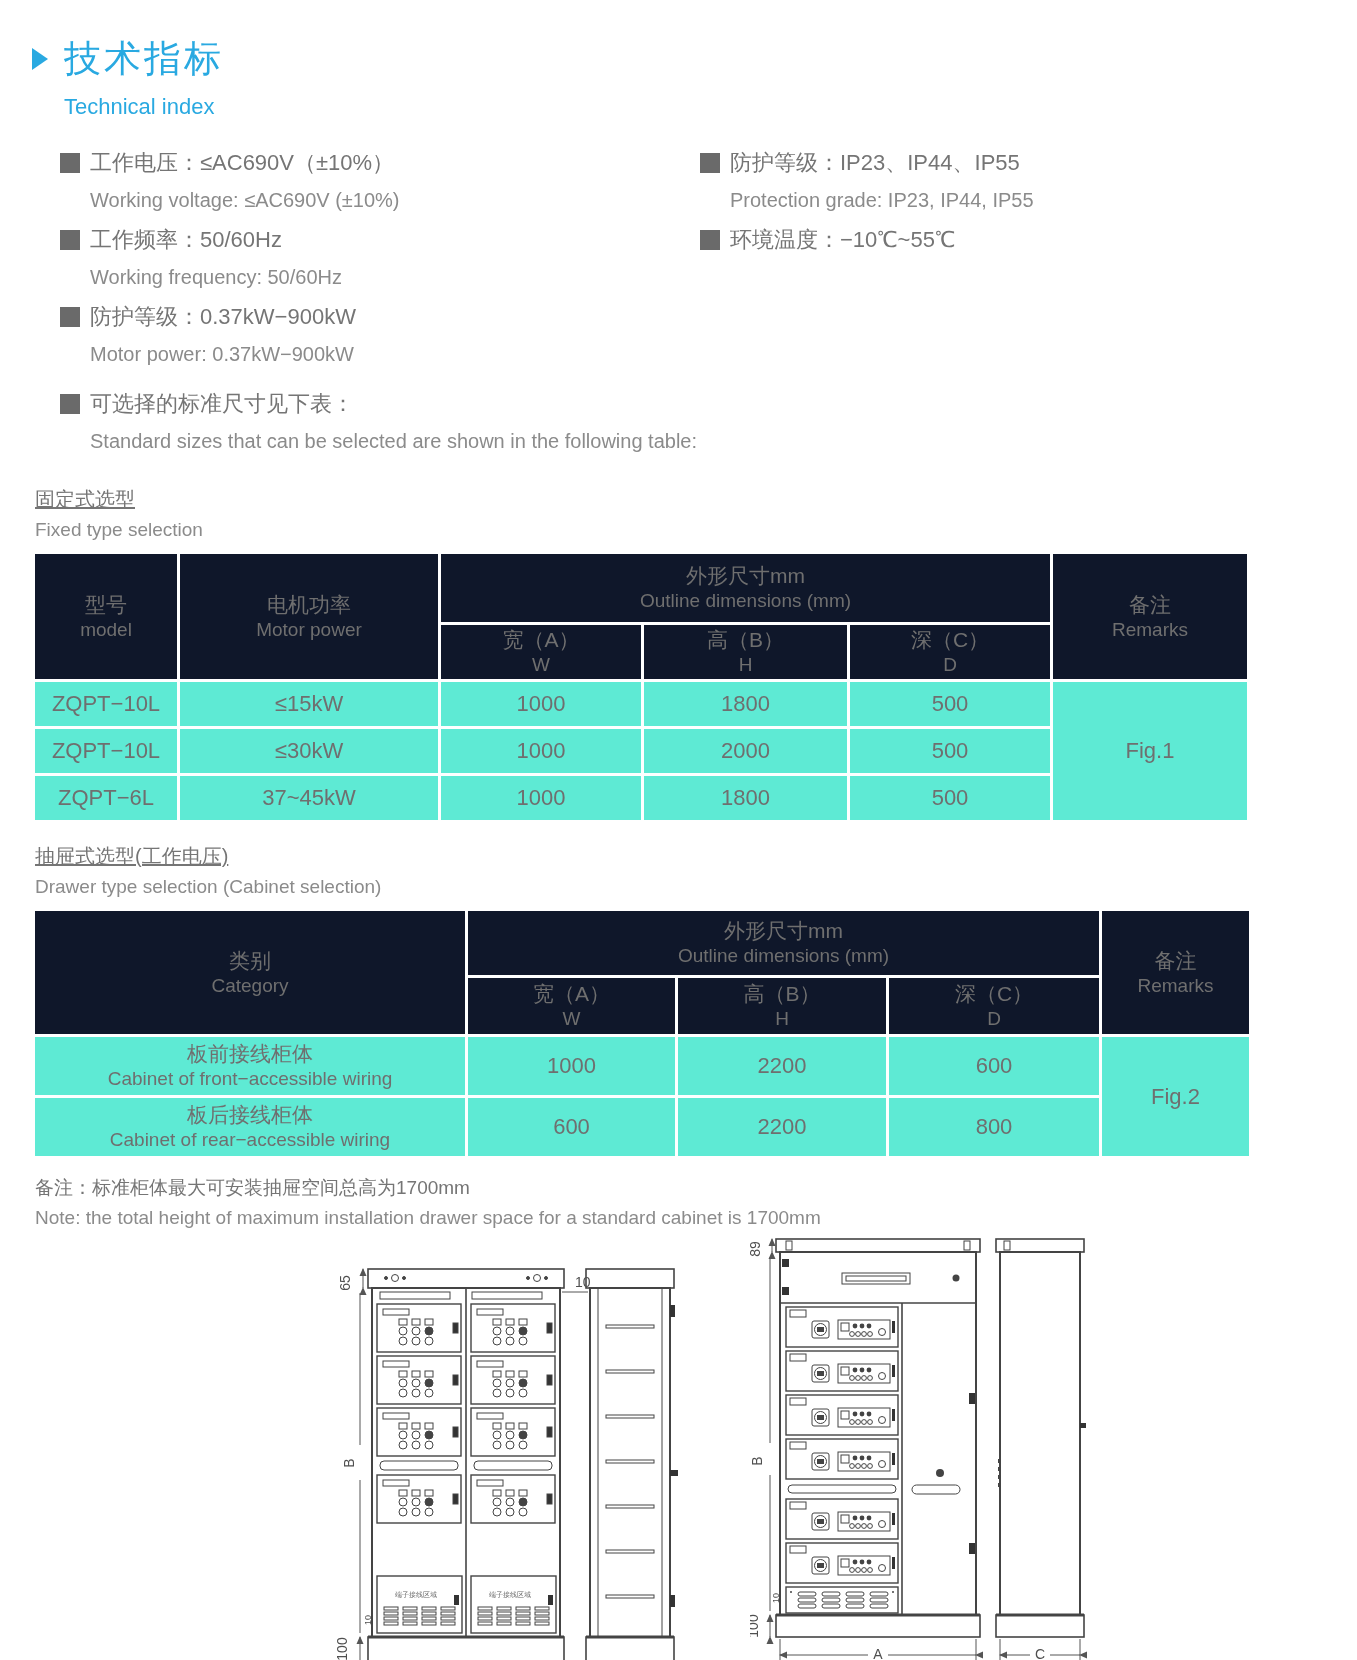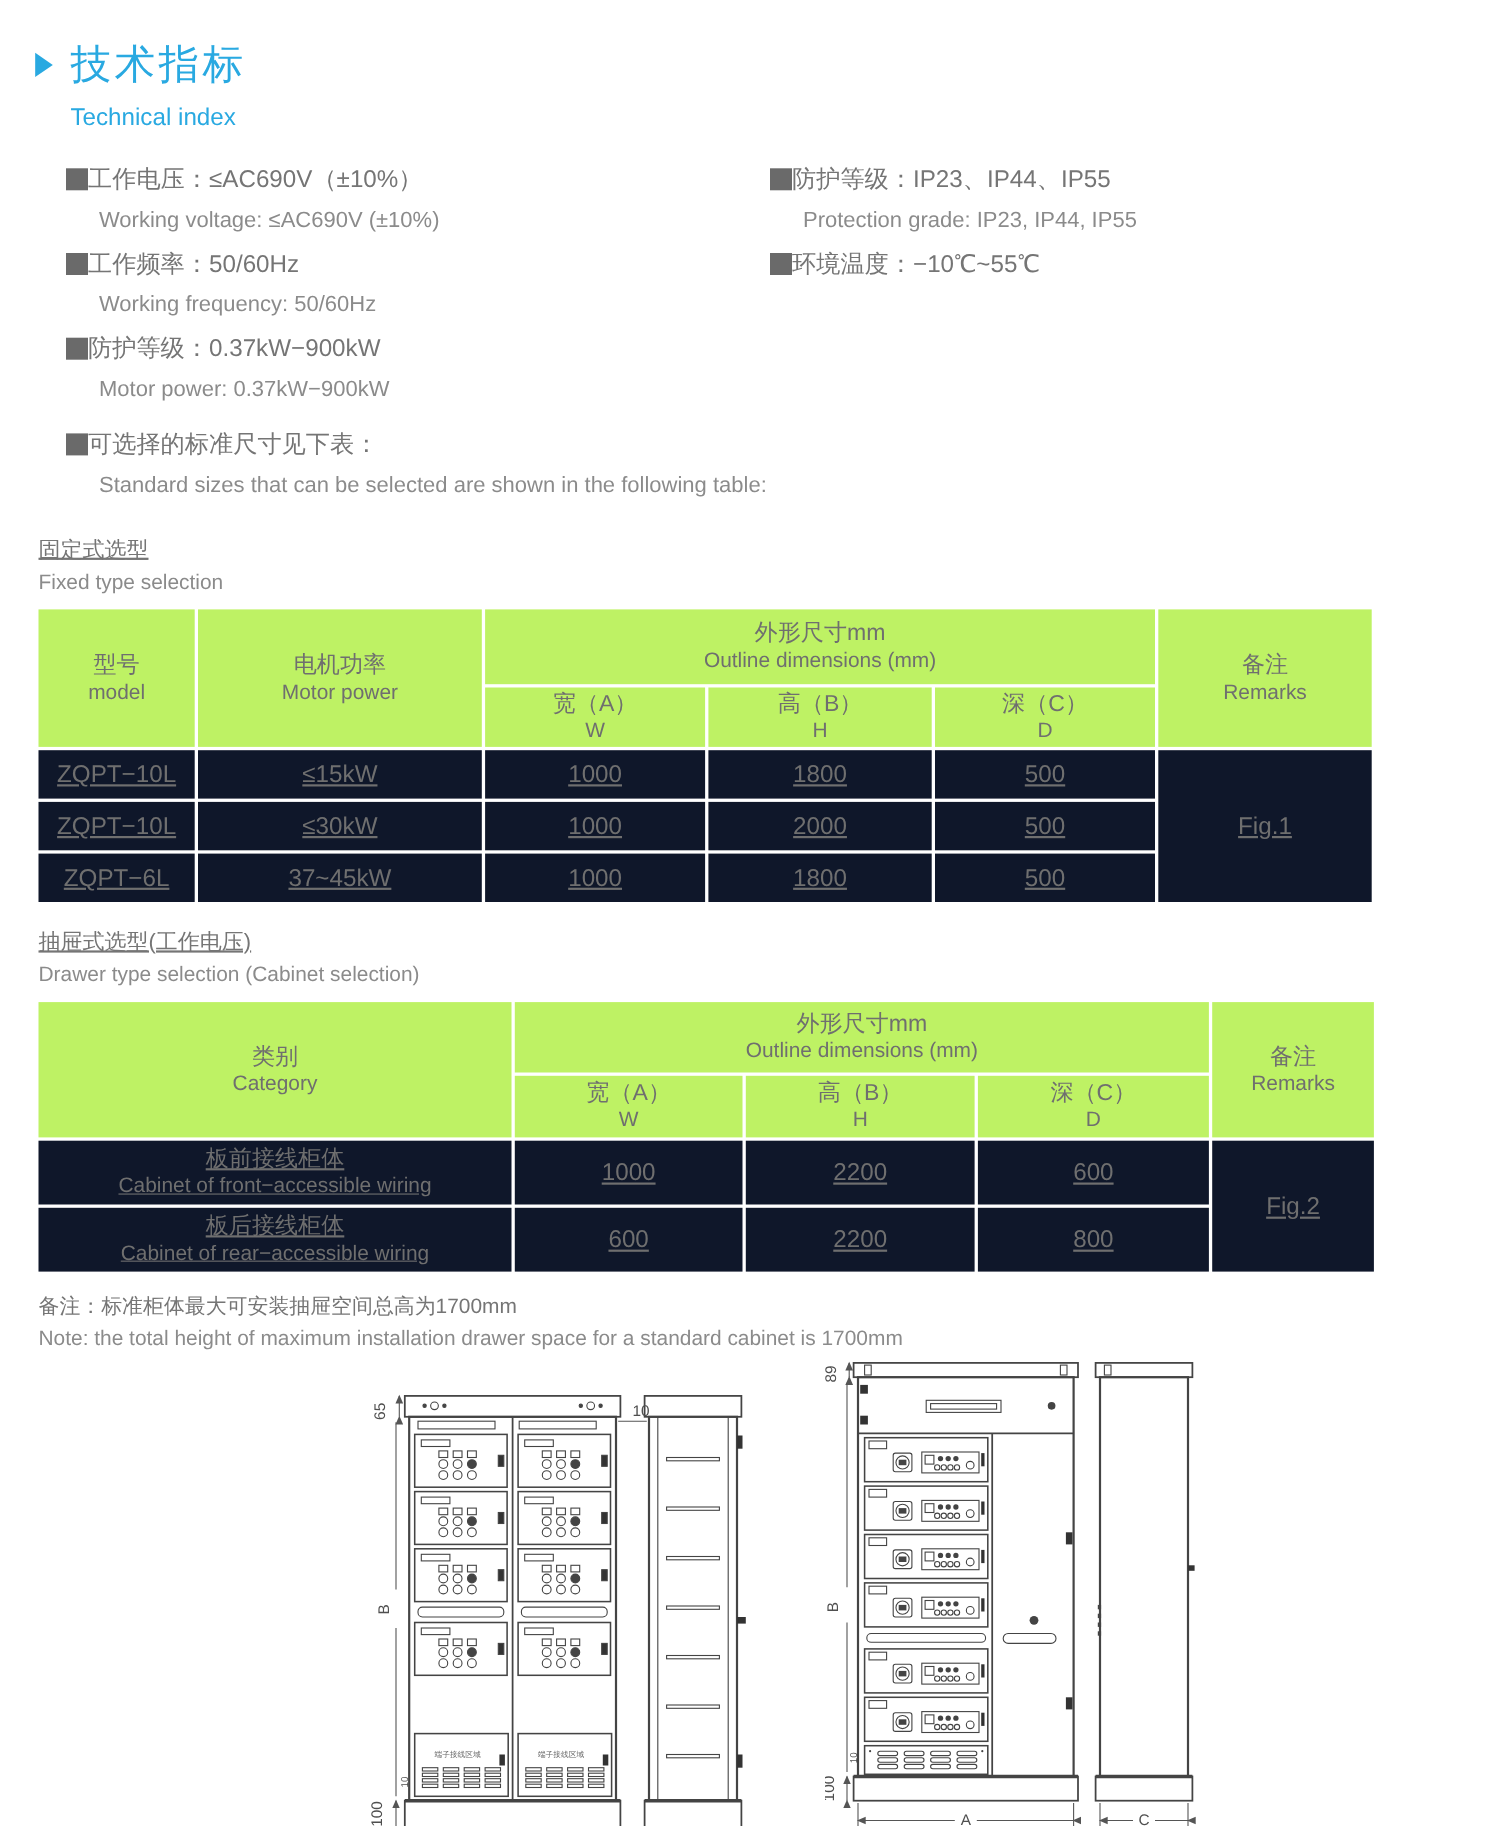--- a/index.html
+++ b/index.html
@@ -23,39 +23,39 @@
   }
   .title-cn { font-size:37px; color:#29a9e1; letter-spacing:3px; }
   .title-en { font-size:22px; color:#29a9e1; margin:10px 0 0 64px; }
 
   
   .specs { display:flex; padding:28px 0 0 60px; }
   .specs-left { width:640px; }
   .specs-right { flex:1; }
   .spec-item { margin-bottom:12px; }
   .spec-item.gap-top { margin-top:22px; }
-  .spec-cn { display:flex; align-items:center; font-size:22px; color:#757575; line-height:30px; }
+  .spec-cn { display:flex; align-items:center; gap:10px; font-size:22px; color:#757575; line-height:30px; }
   .bullet-sq { width:20px; height:20px; background:#6a6a6a; flex:0 0 20px; }
   .spec-en { font-size:20px; color:#8b8b8b; margin:9px 0 0 30px; line-height:26px; }
 
   
   .section-cn { font-size:20px; color:#757575; text-decoration:underline; margin:20px 0 0 35px; }
   .section-en { font-size:19px; color:#8b8b8b; margin:6px 0 10px 35px; }
 
   
   table.spec-table {
     border-collapse:separate; border-spacing:3px;
     table-layout:fixed; margin-left:32px;
   }
   table.spec-table th, table.spec-table td {
     font-weight:normal; text-align:center; vertical-align:middle;
     color:#6f6f6f;
   }
-  th.hdr { background:#bef264; }
-  td.cell { background:#0f172a; font-size:22px;text-decoration:underline; }
+  th.hdr { background:#0f172a; }
+  td.cell { background:#5eead4; font-size:22px; }
   .hd-cn { font-size:21px; line-height:26px; }
   .hd-en { font-size:19px; line-height:24px; }
   .cat-cn { font-size:21px; line-height:26px; }
   .cat-en { font-size:19px; line-height:24px; }
 
   
   .note-cn { font-size:19px; color:#757575; margin:16px 0 0 35px; }
   .note-en { font-size:19px; color:#8b8b8b; margin:6px 0 0 35px; }
 
   

